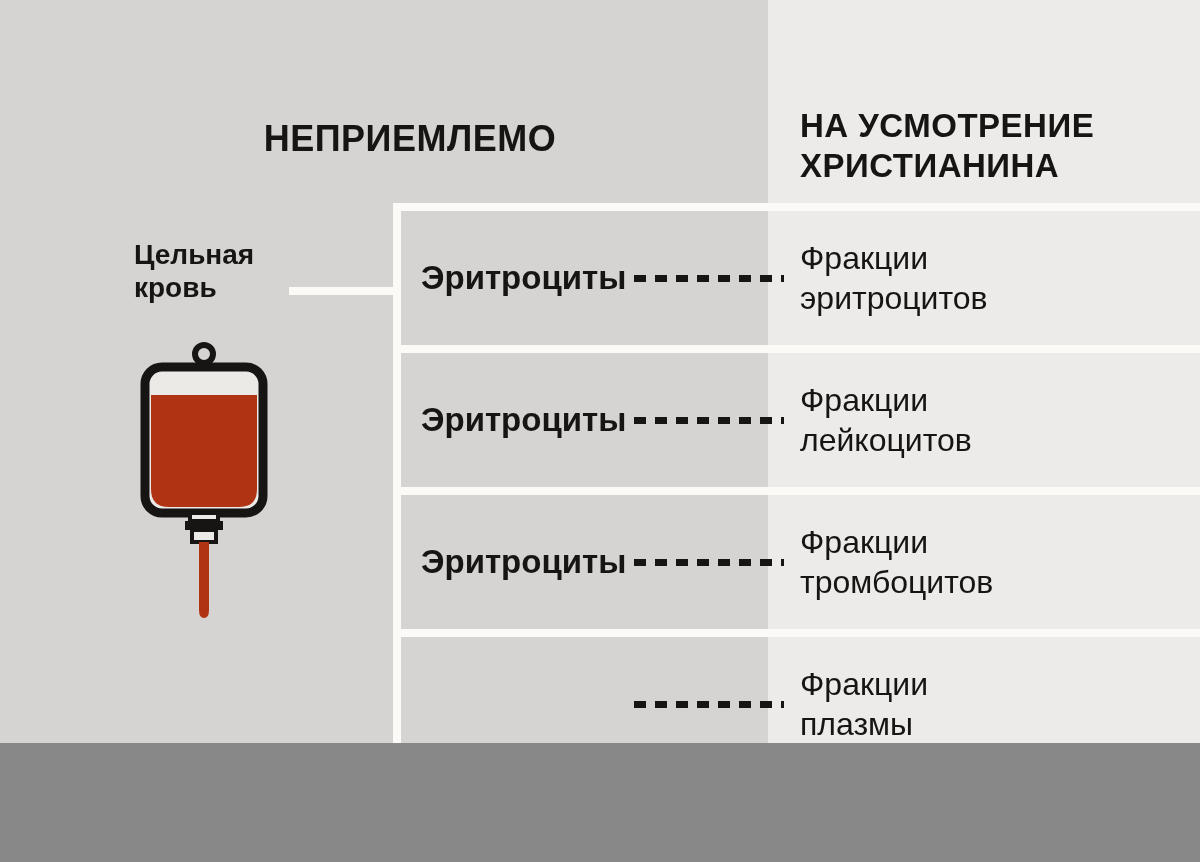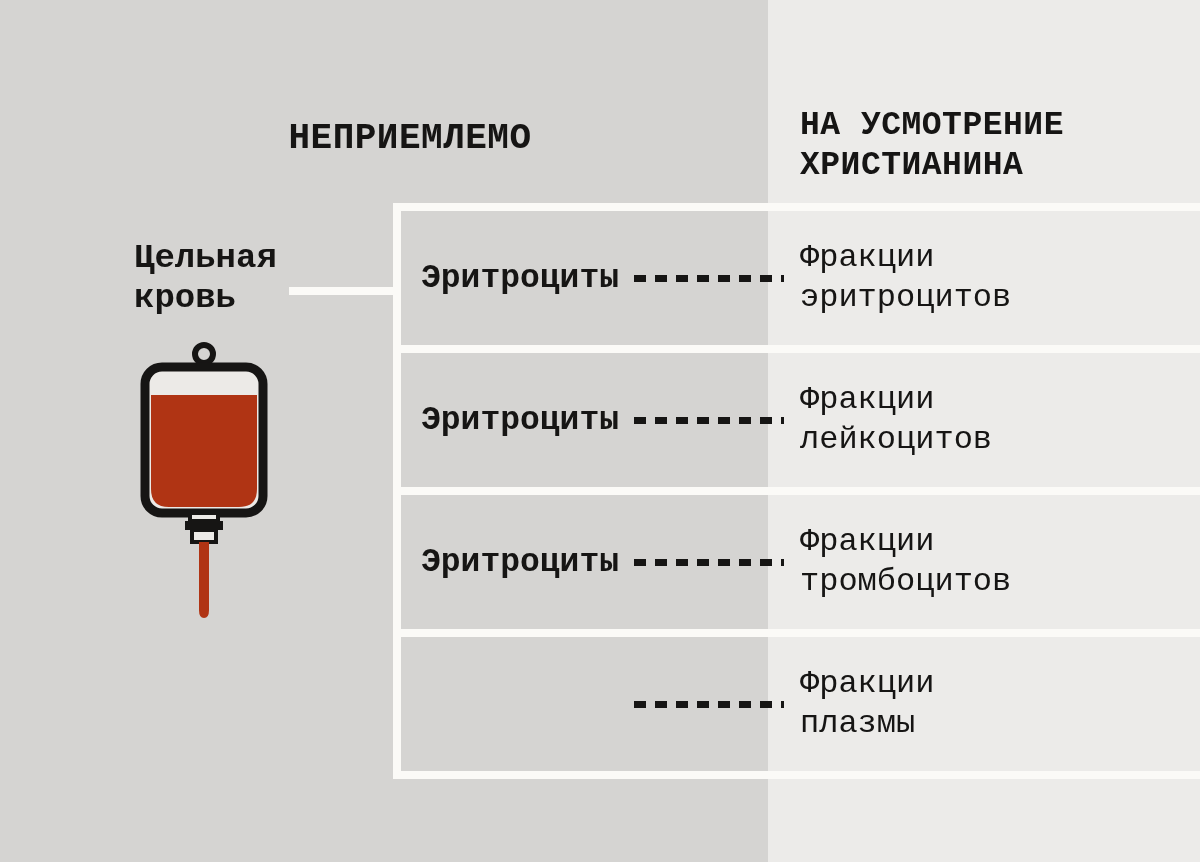--- a/index.html
+++ b/index.html
@@ -11,25 +11,24 @@
     --blood:#b03414;
   }
   *{margin:0;padding:0;box-sizing:border-box;}
   body{
     font-family:"Liberation Sans", sans-serif;
     background:#888;
   }
   .canvas{
     position:relative;
     width:1200px;
-    height:862px;
+    height:743px;
     background:var(--bg-left);
     overflow:hidden;
     color:var(--ink);
-    font-family:Liberation Mono, monospace;
   }
   .bg-right{
     position:absolute;
     left:768px; top:0; bottom:0; right:0;
     background:var(--bg-right);
   }
   .header-left{
     position:absolute;
     left:140px; top:118px; width:540px;
     text-align:center;
@@ -41,21 +40,21 @@
     position:absolute;
     left:800px; top:106px;
     font-size:33px; font-weight:700;
     line-height:1.22;
     letter-spacing:.5px;
     white-space:pre-line;
   }
   .whole-blood{
     position:absolute;
     left:134px; top:238px;
-    font-size:34px; font-weight:700;
+    font-size:28px; font-weight:700;
     line-height:1.18;
     white-space:pre-line;
   }
   .connector{
     position:absolute;
     left:289px; top:287px;
     width:106px; height:8px;
     background:var(--line);
   }
   .blood-bag{

